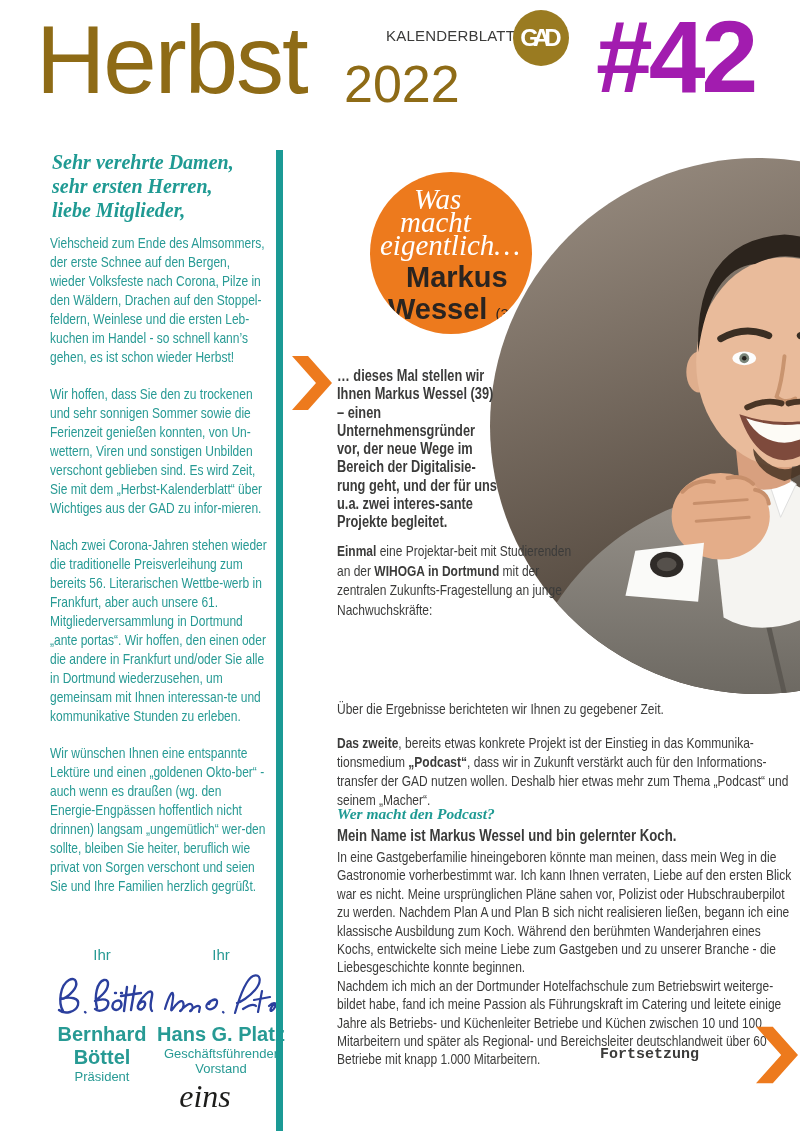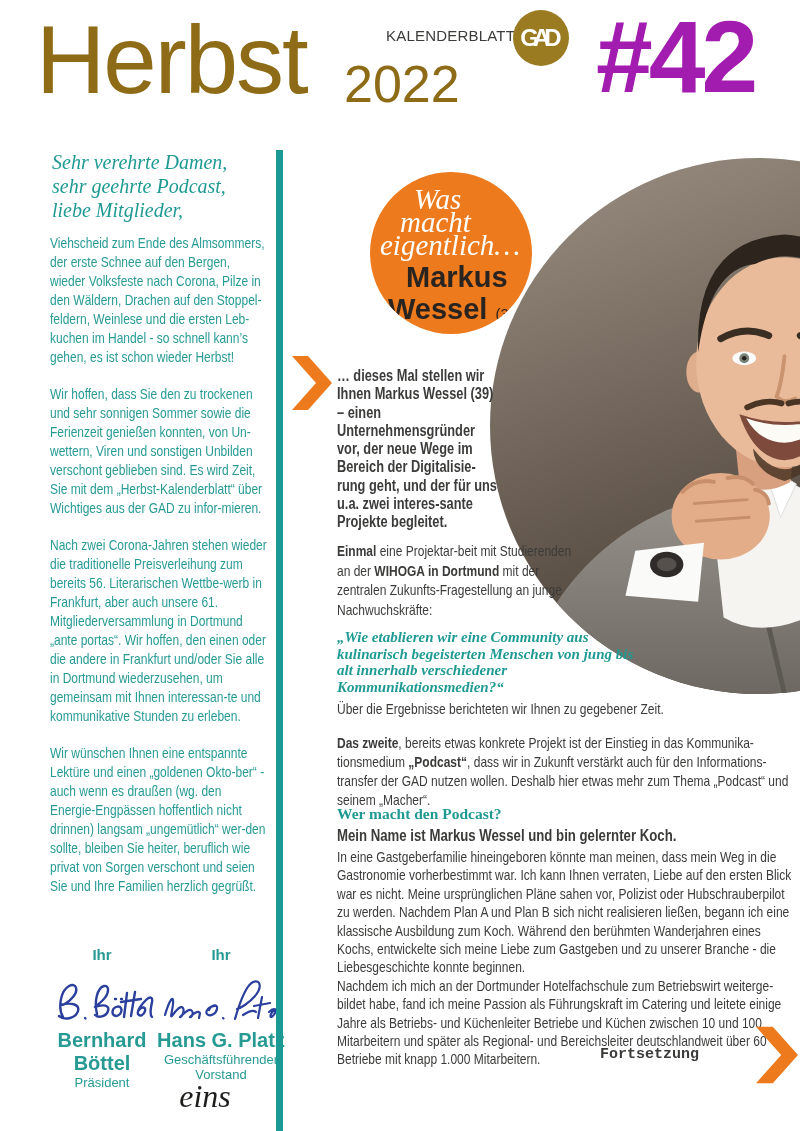--- a/index.html
+++ b/index.html
@@ -12,27 +12,27 @@
   .herbst{left:36px;top:12px;font-size:96px;line-height:1;color:#8e6b16;letter-spacing:-2px;}
   .kicker{left:386px;top:27px;font-size:15px;color:#3b3b3a;letter-spacing:.2px;}
   .year{left:344px;top:58px;font-size:52px;line-height:1;color:#8e6b16;}
   .logo{left:513px;top:10px;width:56px;height:56px;border-radius:50%;background:#9a7b21;
         display:flex;align-items:center;justify-content:center;}
   .logo span{color:#fff;font-weight:bold;font-size:24px;letter-spacing:-6px;padding-right:6px;}
   .issue{left:596px;top:6px;font-size:102px;line-height:1;font-weight:bold;color:#a21caf;letter-spacing:-4px;}
 
   
   .salut{left:52px;top:150px;width:230px;font-family:"Liberation Serif",serif;font-style:italic;
-         font-weight:normal;font-size:20px;line-height:24px;color:#1f9a93;}
+         font-weight:bold;font-size:20px;line-height:24px;color:#1f9a93;}
   .lbody{left:50px;top:233px;width:272px;font-size:15px;line-height:19px;color:#279a94;}
   .lbody p{margin:0 0 18px 0;}
   .sigblk{top:946px;text-align:center;color:#279a94;}
   .sig-left{left:44px;width:116px;}
   .sig-right{left:156px;width:130px;}
-  .ihr{font-size:15px;margin-bottom:14px;font-weight:bold;}
+  .ihr{font-size:15px;margin-bottom:8px;}
   .sigsvg{display:block;margin:0 auto;}
   .sig-name{font-weight:bold;font-size:20px;margin-top:2px;}
   .sig-role{font-size:13px;}
   .page-num{left:140px;top:1078px;width:130px;text-align:center;font-family:"Liberation Serif",serif;
             font-style:italic;font-size:32px;color:#1d1d1b;}
   .teal-bar{left:276px;top:150px;width:7px;height:981px;background:#1b9a95;}
 
   
   .photo{left:490px;top:158px;width:536px;height:536px;border-radius:50%;overflow:hidden;z-index:1;}
   .badge{left:370px;top:172px;width:162px;height:162px;border-radius:50%;background:#ed7a1d;z-index:3;
@@ -50,21 +50,21 @@
   .chev-intro{left:292px;top:356px;}
   .chev-cont{left:756px;top:1026px;}
 
   .rtxt{z-index:4;color:#3b3b3a;}
   .intro{left:337px;top:367px;width:200px;font-weight:bold;font-size:16px;line-height:18.3px;}
   .proj1{left:337px;top:541px;width:310px;font-size:15px;line-height:19.5px;}
   .quote{left:337px;top:629px;width:305px;font-family:"Liberation Serif",serif;font-style:italic;
          font-weight:bold;font-size:15px;line-height:16.5px;color:#1f9a93;}
   .followup{left:337px;top:700px;font-size:15px;white-space:nowrap;}
   .proj2{left:337px;top:733px;width:575px;font-size:15px;line-height:19px;}
-  .question{left:337px;top:805px;font-family:"Liberation Serif",serif;font-weight:bold;
+  .question{left:337px;top:805px;font-family:"Liberation Serif",serif;font-style:italic;font-weight:bold;
             font-size:15.5px;color:#1f9a93;white-space:nowrap;}
   .bio-head{left:337px;top:826px;font-weight:bold;font-size:16.5px;white-space:nowrap;}
   .bio{left:337px;top:848px;width:575px;font-size:15px;line-height:18.4px;}
   .bio p{margin:0;}
   .fortsetzung{left:600px;top:1046px;width:152px;text-align:left;font-weight:bold;font-size:15px;z-index:4;font-family:Liberation Mono, monospace;}
 </style>
 </head>
 <body>
 
 <div class="page">
@@ -72,21 +72,21 @@
   <div class="abs herbst">Herbst</div>
   <div class="abs kicker">KALENDERBLATT</div>
   <div class="abs year">2022</div>
   <div class="abs logo">
     <span>GAD</span>
   </div>
   <div class="abs issue">#42</div>
 
   <div class="abs salut">
     <div>Sehr verehrte Damen,</div>
-    <div>sehr geehrte Podcast,</div>
+    <div>sehr ersten Herren,</div>
     <div>liebe Mitglieder,</div>
   </div>
 
   <div class="abs lbody cond">
     <p>Viehscheid zum Ende des Almsommers, der erste Schnee auf den Bergen, wieder Volksfeste nach Corona, Pilze in den Wäldern, Drachen auf den Stoppel-feldern, Weinlese und die ersten Leb-kuchen im Handel - so schnell kann’s gehen, es ist schon wieder Herbst!</p>
     <p>Wir hoffen, dass Sie den zu trockenen und sehr sonnigen Sommer sowie die Ferienzeit genießen konnten, von Un-wettern, Viren und sonstigen Unbilden verschont geblieben sind. Es wird Zeit, Sie mit dem „Herbst-Kalenderblatt“ über Wichtiges aus der GAD zu infor-mieren.</p>
     <p>Nach zwei Corona-Jahren stehen wieder die traditionelle Preisverleihung zum bereits 56. Literarischen Wettbe-werb in Frankfurt, aber auch unsere 61. Mitgliederversammlung in Dortmund „ante portas“. Wir hoffen, den einen oder die andere in Frankfurt und/oder Sie alle in Dortmund wiederzusehen, um gemeinsam mit Ihnen interessan-te und kommunikative Stunden zu erleben.</p>
     <p>Wir wünschen Ihnen eine entspannte Lektüre und einen „goldenen Okto-ber“ - auch wenn es draußen (wg. den Energie-Engpässen hoffentlich nicht drinnen) langsam „ungemütlich“ wer-den sollte, bleiben Sie heiter, beruflich wie privat von Sorgen verschont und seien Sie und Ihre Familien herzlich gegrüßt.</p>
   </div>
 
@@ -192,21 +192,20 @@
   <svg class="abs chev chev-intro" width="40" height="54" viewBox="0 0 40 54">
     <polygon points="0,0 16,0 40,27 16,54 0,54 24,27" fill="#ed7a1d"></polygon>
   </svg>
 
   <div class="abs rtxt intro cond">… dieses Mal stellen wir Ihnen Markus Wessel (39) – einen Unternehmensgründer vor, der neue Wege im Bereich der Digitalisie-rung geht, und der für uns u.a. zwei interes-sante Projekte begleitet.</div>
 
   <div class="abs rtxt proj1 cond">
     <b>Einmal</b><span> eine Projektar-beit mit Studierenden an der </span><b>WIHOGA in Dortmund</b><span> mit der zentralen Zukunfts-Fragestellung an junge Nachwuchskräfte:</span>
   </div>
 
-  <div class="abs rtxt quote">„Wie etablieren wir eine Community aus kulinarisch begeisterten Menschen von jung bis alt innerhalb verschiedener Kommunikationsmedien?“</div>
 
   <div class="abs rtxt followup cond">Über die Ergebnisse berichteten wir Ihnen zu gegebener Zeit.</div>
 
   <div class="abs rtxt proj2 cond">
     <b>Das zweite</b><span>, bereits etwas konkrete Projekt ist der Einstieg in das Kommunika-tionsmedium </span><b>„Podcast“</b><span>, dass wir in Zukunft verstärkt auch für den Informations-transfer der GAD nutzen wollen. Deshalb hier etwas mehr zum Thema „Podcast“ und seinem „Macher“.</span>
   </div>
 
   <div class="abs rtxt question">Wer macht den Podcast?</div>
 
   <div class="abs rtxt bio-head cond">Mein Name ist Markus Wessel und bin gelernter Koch.</div>

